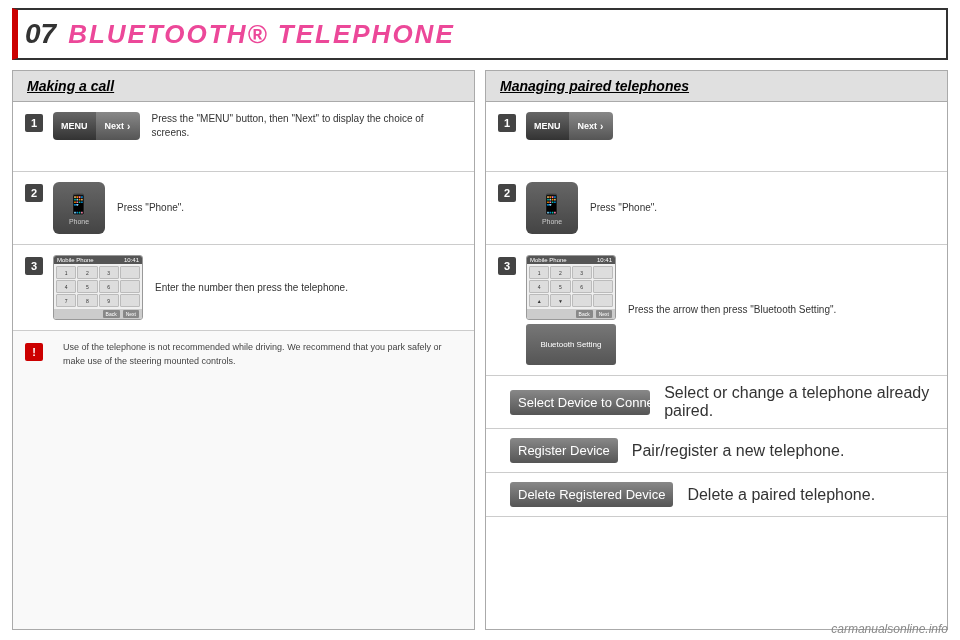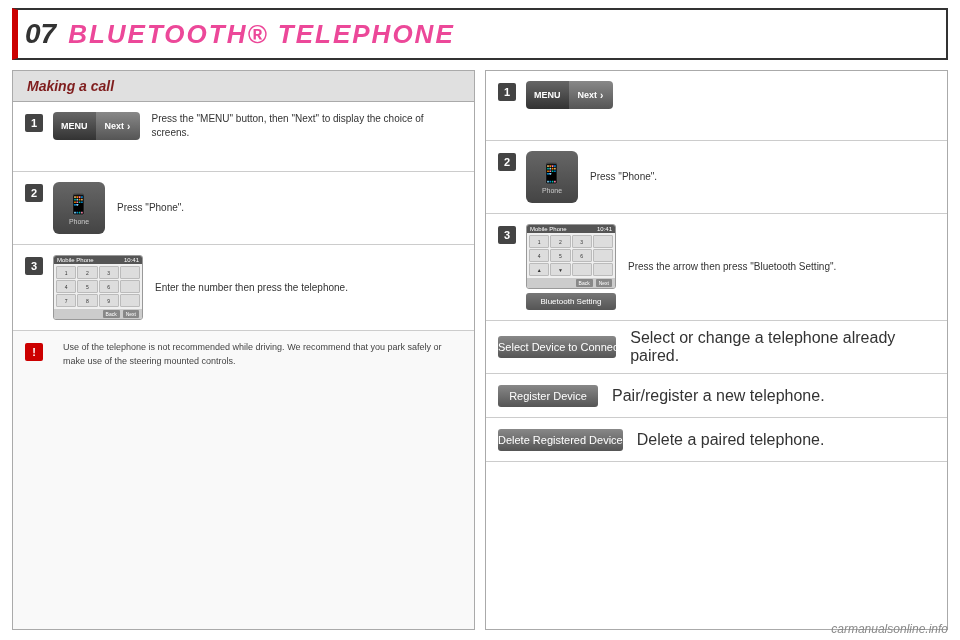--- a/index.html
+++ b/index.html
@@ -55,22 +55,23 @@
     }
 
     .panel-header {
       background: #e0e0e0;
       padding: 6px 14px;
       border-bottom: 1px solid #aaa;
     }
     .panel-header-title {
       font-size: 14px;
       font-weight: bold;
-      color: #7f1d1d;
+      color: #000000;
       font-style: italic;
+      text-decoration: underline;
     }
 
     .panel-body {
       flex: 1;
       display: flex;
       flex-direction: column;
     }
 
     
     .step {
@@ -236,46 +237,47 @@
       font-size: 5px;
       padding: 1px 3px;
       border-radius: 1px;
     }
 
     
     .bluetooth-setting-box {
       background: linear-gradient(to bottom, #777, #555);
       color: #fff;
       font-size: 8px;
-      padding: 4px 10px;
+      padding: 16px 10px;
       border-radius: 3px;
       text-align: center;
       width: 90px;
       flex-shrink: 0;
     }
 
     
     .select-btn-row {
       display: flex;
       align-items: center;
       padding: 8px 12px;
       border-bottom: 1px solid #ccc;
       gap: 14px;
       min-height: 44px;
     }
 
     .select-btn {
       background: linear-gradient(to bottom, #888, #555);
       color: #fff;
-      font-size: 11px;
-      padding: 5px 0;
+      font-size: 13px;
+      padding: 5px 8px;
       border-radius: 3px;
       text-align: center;
       min-width: 100px;
       white-space: nowrap;
+      margin-left: 12px;
     }
 
     .select-btn-text {
       font-size: 16px;
       color: #333;
     }
 
     
     .warning-step {
       background: #f9f9f9;
@@ -382,20 +384,23 @@
 
       <div class="warning-step">
         <div class="step-number exclamation">!</div>
         <div class="warning-text">Use of the telephone is not recommended while driving. We recommend that you park safely or make use of the steering mounted controls.</div>
       </div>
 
     </div>
   </div>
 
   <div class="panel">
+    <div class="panel-header">
+      <span class="panel-header-title">Managing paired telephones</span>
+    </div>
     <div class="panel-body">
 
       <div class="step">
         <div class="step-number">1</div>
         <div class="step-content">
           <div class="menu-next-group">
             <div class="menu-btn">MENU</div>
             <div class="next-btn">
               <span>Next</span>
               <span class="chevron">›</span>

